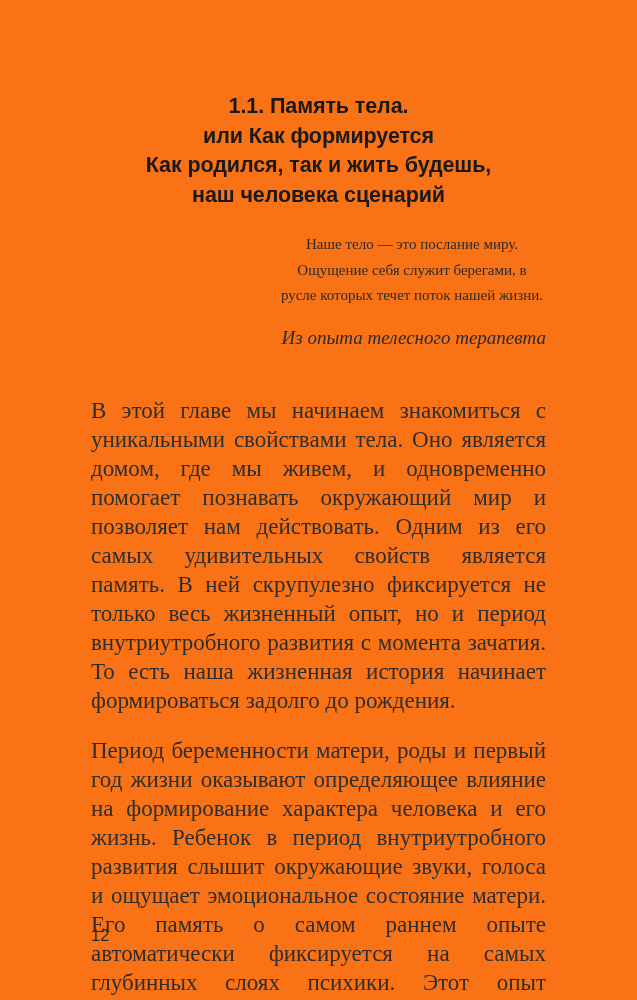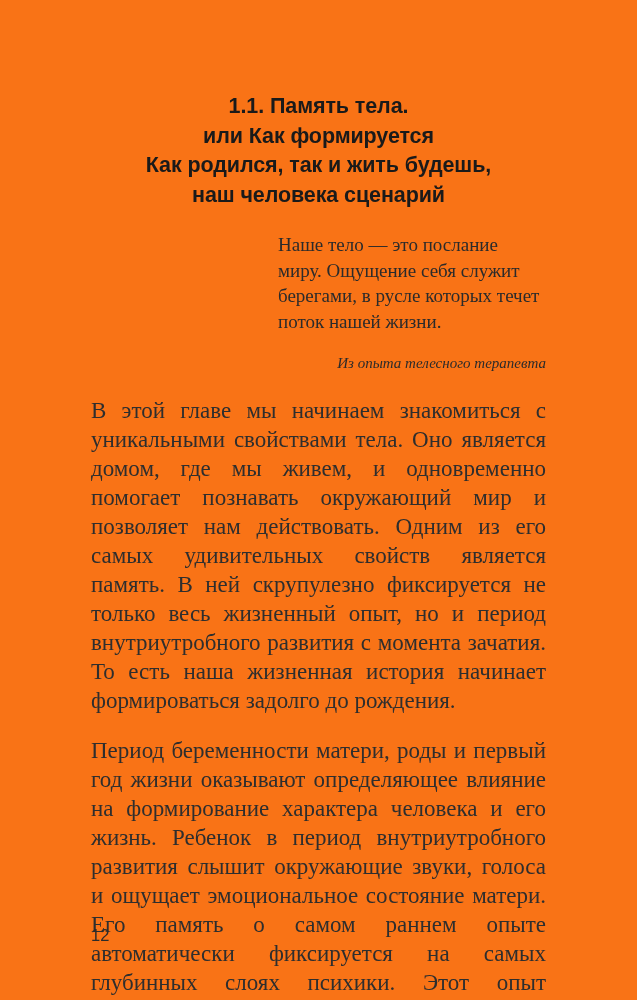--- a/index.html
+++ b/index.html
@@ -42,30 +42,30 @@
 
   
   .epigraph {
     position: absolute;
     left: 278px;
     top: 232px;
     width: 268px;
   }
   .epigraph-text {
     font-family: "Liberation Serif", "DejaVu Serif", serif;
-    font-size: 19px;
+    font-size: 15px;
     line-height: 25.6px;
     color: #2b2b2b;
-    text-align: left;
+    text-align: center;
   }
   .epigraph-source {
     margin-top: 18px;
     font-family: "Liberation Serif", "DejaVu Serif", serif;
     font-style: italic;
-    font-size: 15px;
+    font-size: 19px;
     line-height: 22px;
     color: #2b2b2b;
     text-align: right;
   }
 
   
   .body-text {
     position: absolute;
     left: 91px;
     top: 396px;

